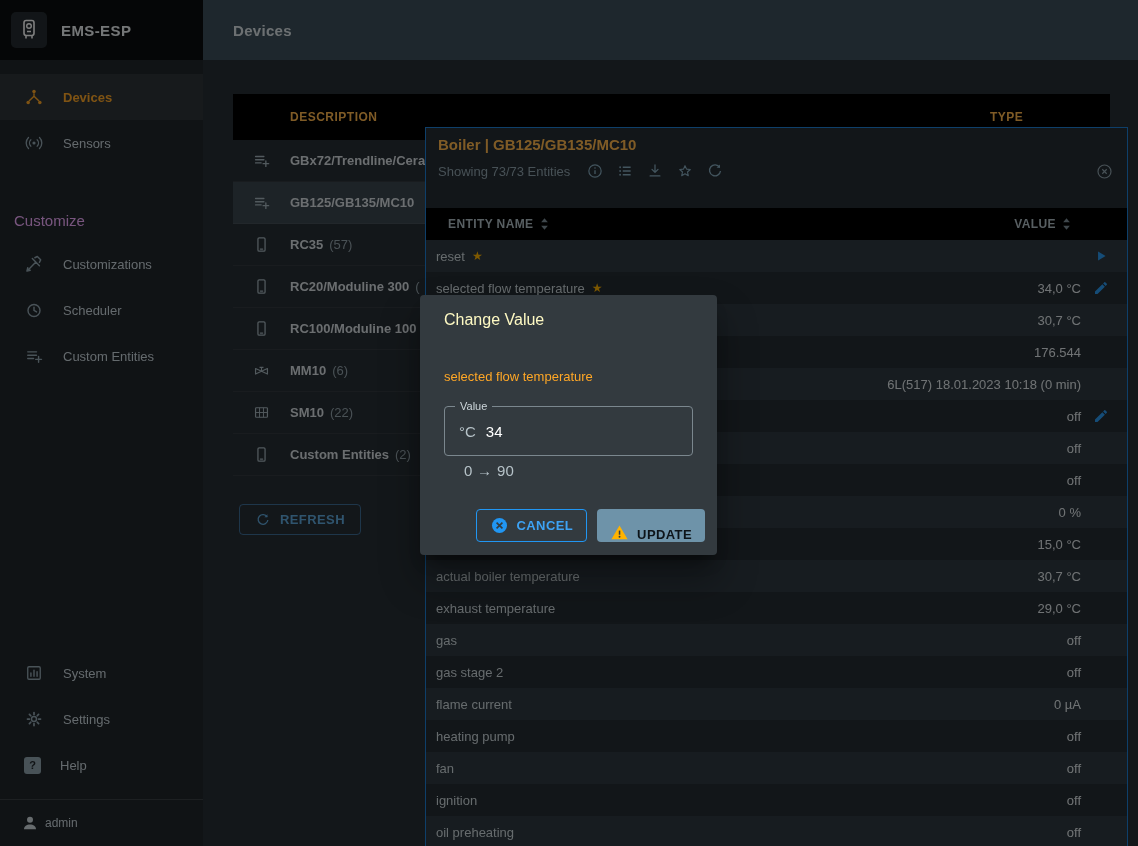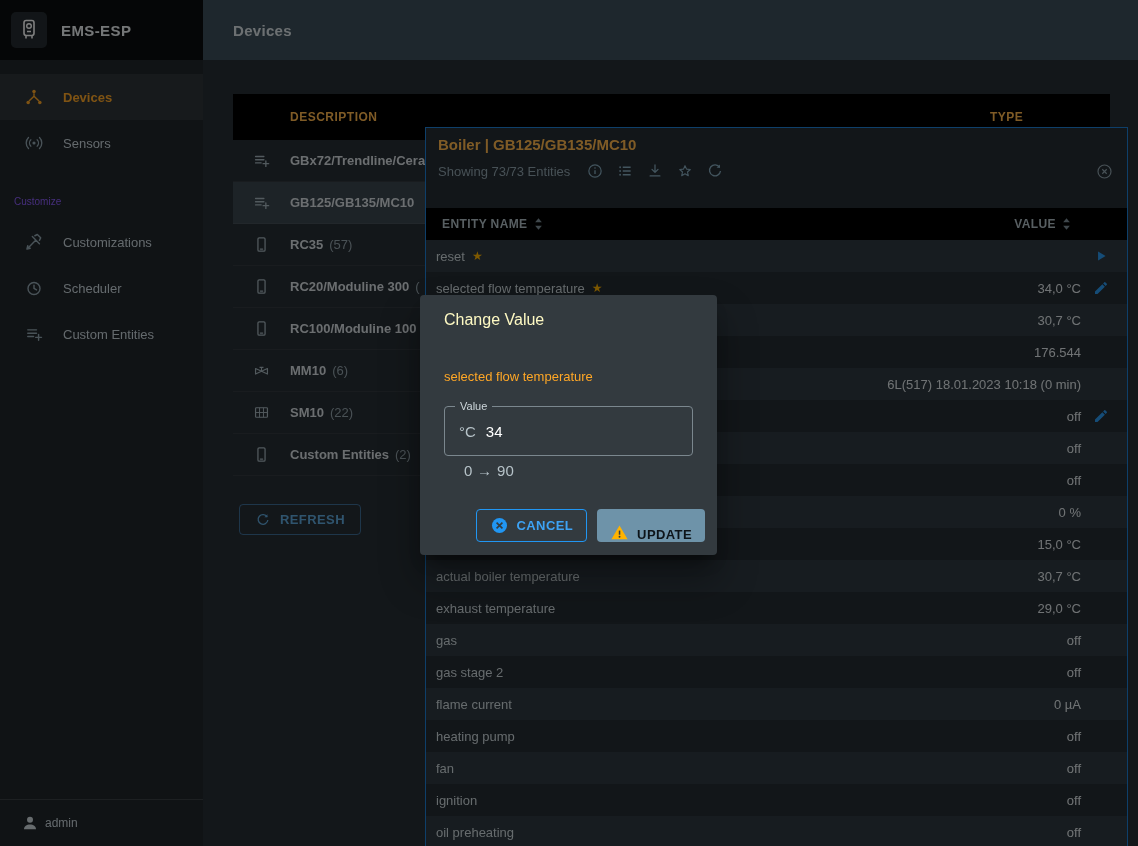--- a/index.html
+++ b/index.html
@@ -14,21 +14,21 @@
   
   .sidebar{position:absolute;left:0;top:0;width:203px;height:846px;background:#20262b;z-index:4}
   .logo-row{height:60px;background:#0b0d0f;display:flex;align-items:center;padding-left:11px}
   .logo-box{width:36px;height:36px;background:#242b30;border-radius:5px;display:flex;align-items:center;justify-content:center}
   .brand{margin-left:14px;font-size:15px;font-weight:700;color:#e9edef;letter-spacing:.4px}
   .nav{padding-top:14px}
   .nav-item{height:46px;display:flex;align-items:center;padding-left:24px;cursor:pointer;color:#93a6b0}
   .nav-item .nav-label{margin-left:19px;font-size:13px;font-weight:500;color:#c9d4da}
   .nav-item.active{background:rgba(255,255,255,.07);color:#ffa726}
   .nav-item.active .nav-label{color:#ffa726;font-weight:600}
-  .section-label{margin:30px 0 12px 14px;font-size:10px;color:#8b5cf6}
+  .section-label{margin:46px 0 12px 14px;font-size:15px;color:#f0abfc}
   .bottom-nav{position:absolute;left:0;right:0;bottom:58px}
   .user-row{position:absolute;left:0;right:0;bottom:0;height:47px;border-top:1px solid rgba(255,255,255,.12);
     display:flex;align-items:center;padding-left:20px;color:#cfd8dc;cursor:pointer}
   .user-label{margin-left:5px;font-size:12px;color:#c9d4da}
   .help-badge{width:17px;height:17px;border-radius:3px;background:#90a4ae;color:#20262b;
     font-size:11px;font-weight:700;display:flex;align-items:center;justify-content:center}
 
   
   .devices-table{position:absolute;left:233px;top:94px;width:877px;z-index:1}
   .dhead{height:46px;background:#000;display:flex;align-items:center;position:relative}
@@ -53,21 +53,21 @@
     border:1px solid #1d7fd4;z-index:2}
   .panel-header{padding:8px 12px 24px}
   .panel-title{font-size:15px;font-weight:600;color:#ffb74d}
   .panel-toolbar{display:flex;align-items:center;margin-top:5px;height:26px}
   .showing-label{font-size:13px;color:#8fa2ac}
   .tool-btns{display:flex;align-items:center;gap:8px;margin-left:14px}
   .tool-btn{width:22px;height:22px;display:flex;align-items:center;justify-content:center;color:#86aabd;
     cursor:pointer;background:none;border:none;padding:0}
   .close-btn{margin-left:auto;color:#8fa2ac}
   .ehead{height:32px;background:#000;display:flex;align-items:center}
-  .ehead .hleft{display:flex;align-items:flex-start;gap:6px;padding-left:16px}
+  .ehead .hleft{display:flex;align-items:flex-start;gap:6px;padding-left:22px}
   .ehead .hright{margin-left:auto;display:flex;align-items:center;gap:6px;padding-right:56px}
   .htext{font-size:12px;font-weight:700;color:#b0bec5;letter-spacing:.4px}
   .erows{}
   .erow{height:32px;display:flex;padding:0 14px 0 10px;cursor:pointer}
   .erow:nth-child(odd){background:#2e3940}
   .ename{display:flex;align-items:center;font-size:13px;color:#ccd6da}
   .fav-star{margin-left:7px;font-size:12px;color:#ffb300;visibility:hidden}
   .erow.fav .fav-star{visibility:visible}
   .eval{margin-left:auto;display:flex;align-items:center;gap:8px}
   .vtext{font-size:13px;color:#dfe5e8}
@@ -153,20 +153,40 @@
         <span class="nav-label">Scheduler</span>
       </div>
       <div class="nav-item">
         <svg viewBox="0 0 24 24" width="20" height="20">
             <path d="M4.5 7h10.5 M4.5 11h10.5 M4.5 15h7 M17.5 12.5v7 M14 16h7" stroke="currentColor" stroke-width="1.7" fill="none" stroke-linecap="round"></path>
           </svg>
         <span class="nav-label">Custom Entities</span>
       </div>
     </nav>
 
+    <div class="bottom-nav">
+      <div class="nav-item">
+        <svg viewBox="0 0 24 24" width="20" height="20">
+            <rect x="4.5" y="4.5" width="15" height="15" rx="1.5" fill="none" stroke="currentColor" stroke-width="1.6"></rect>
+            <path d="M8.3 16v-4 M12 16V8.5 M15.7 16v-5.5" stroke="currentColor" stroke-width="1.7" stroke-linecap="round"></path>
+          </svg>
+        <span class="nav-label">System</span>
+      </div>
+      <div class="nav-item">
+        <svg viewBox="0 0 24 24" width="20" height="20">
+            <circle cx="12" cy="12" r="3" fill="none" stroke="currentColor" stroke-width="1.7"></circle>
+            <path d="M12 4.2v2.3 M12 17.5v2.3 M4.2 12h2.3 M17.5 12h2.3 M6.5 6.5l1.6 1.6 M15.9 15.9l1.6 1.6 M17.5 6.5l-1.6 1.6 M8.1 15.9l-1.6 1.6" stroke="currentColor" stroke-width="2.1" stroke-linecap="round"></path>
+          </svg>
+        <span class="nav-label">Settings</span>
+      </div>
+      <div class="nav-item">
+        <span class="help-badge">?</span>
+        <span class="nav-label">Help</span>
+      </div>
+    </div>
 
     <div class="user-row">
       <svg viewBox="0 0 24 24" width="20" height="20" style="color:#cfd8dc">
           <circle cx="12" cy="8.2" r="3.6" fill="currentColor"></circle>
           <path d="M4.8 19.5c0-3.8 3.2-5.8 7.2-5.8s7.2 2 7.2 5.8z" fill="currentColor"></path>
         </svg>
       <span class="user-label">admin</span>
     </div>
   </aside>
 

